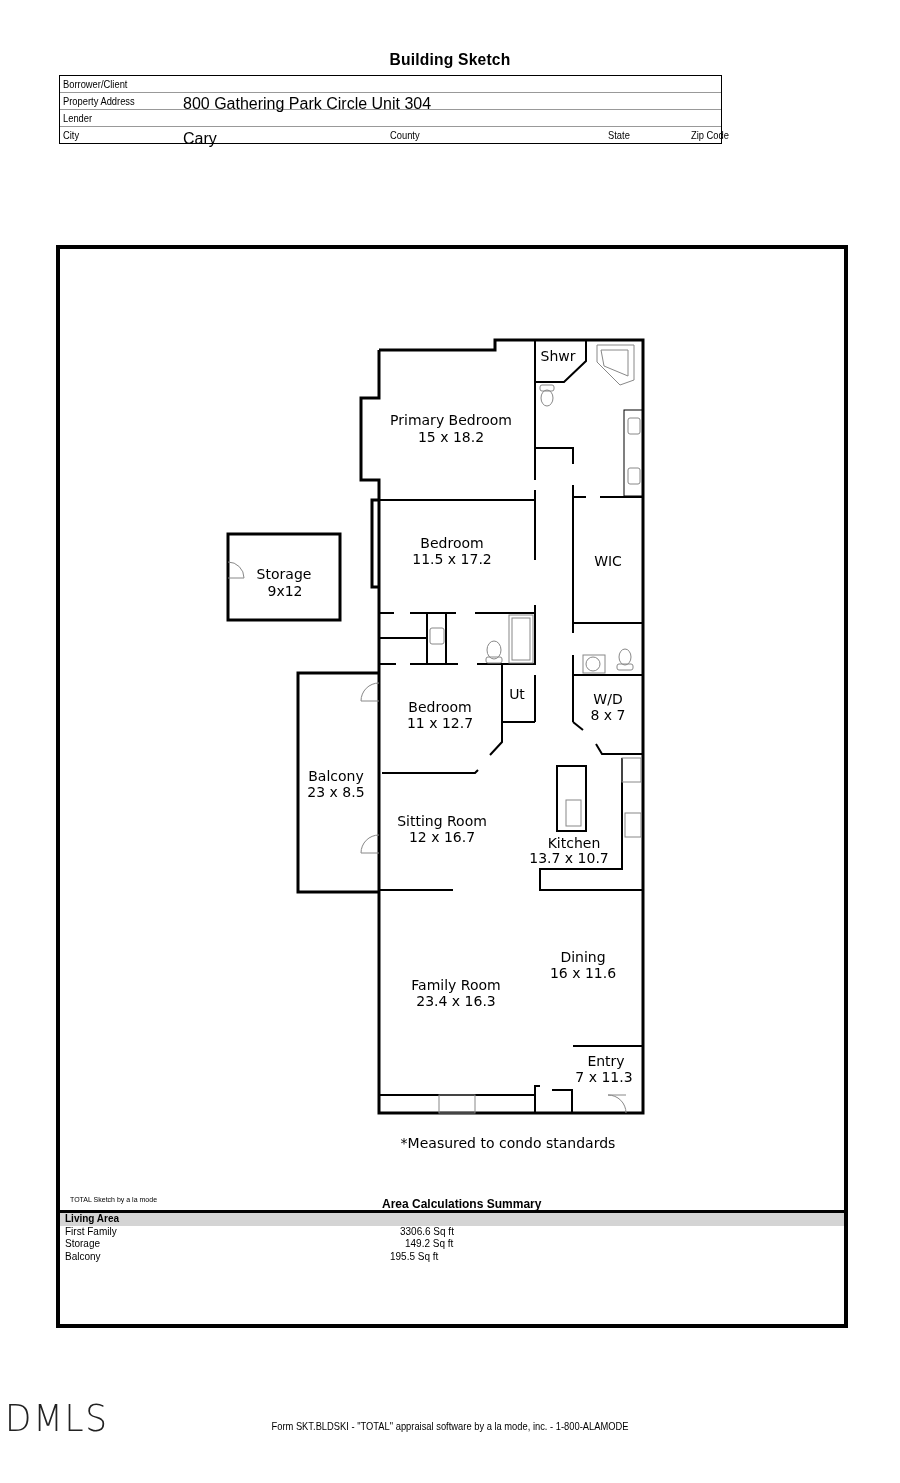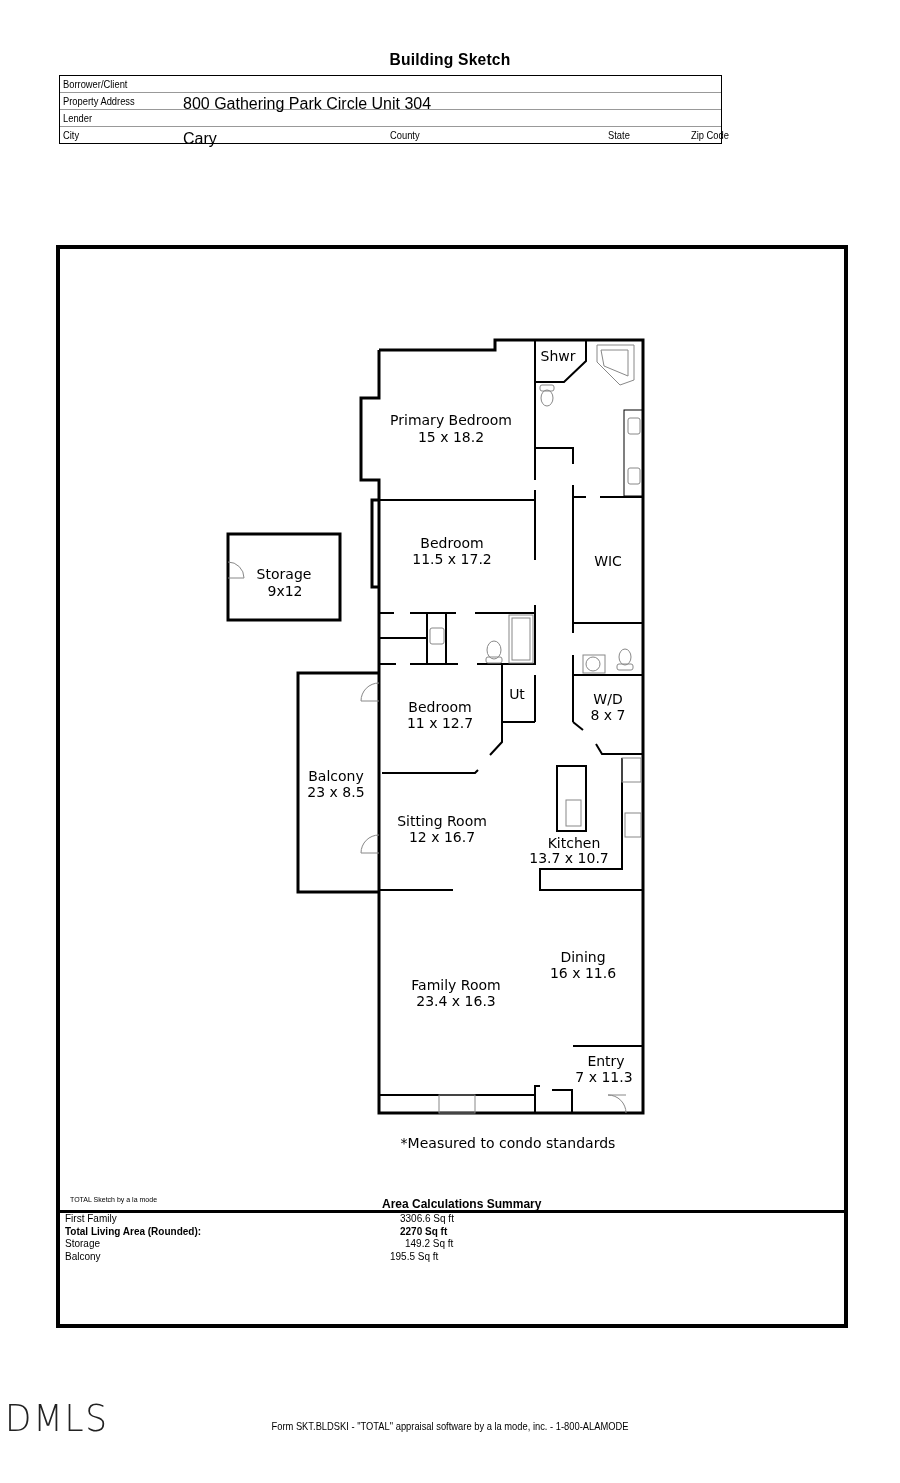--- a/index.html
+++ b/index.html
@@ -166,27 +166,26 @@
     <text x="508" y="1148">*Measured to condo standards</text>
   </g>
 </svg>
 
 <div class="summary-head">
   <span class="small-credit">TOTAL Sketch by a la mode</span>
   <span class="sum-title">Area Calculations Summary</span>
 </div>
 
 <div class="summary">
+  <div class="srow band">
+    <span class="c1">Living Area</span>
+  </div>
   <div class="srow">
     <span class="c1">First Family</span>
     <span class="c2">3306.6 Sq ft</span>
-  </div>
-  <div class="srow bold">
-    <span class="c1">Total Living Area (Rounded):</span>
-    <span class="c2">2270 Sq ft</span>
   </div>
   <div class="srow">
     <span class="c1">Storage</span>
     <span class="c2" style="left:345px">149.2 Sq ft</span>
   </div>
   <div class="srow">
     <span class="c1">Balcony</span>
     <span class="c2" style="left:330px">195.5 Sq ft</span>
   </div>
 </div>

